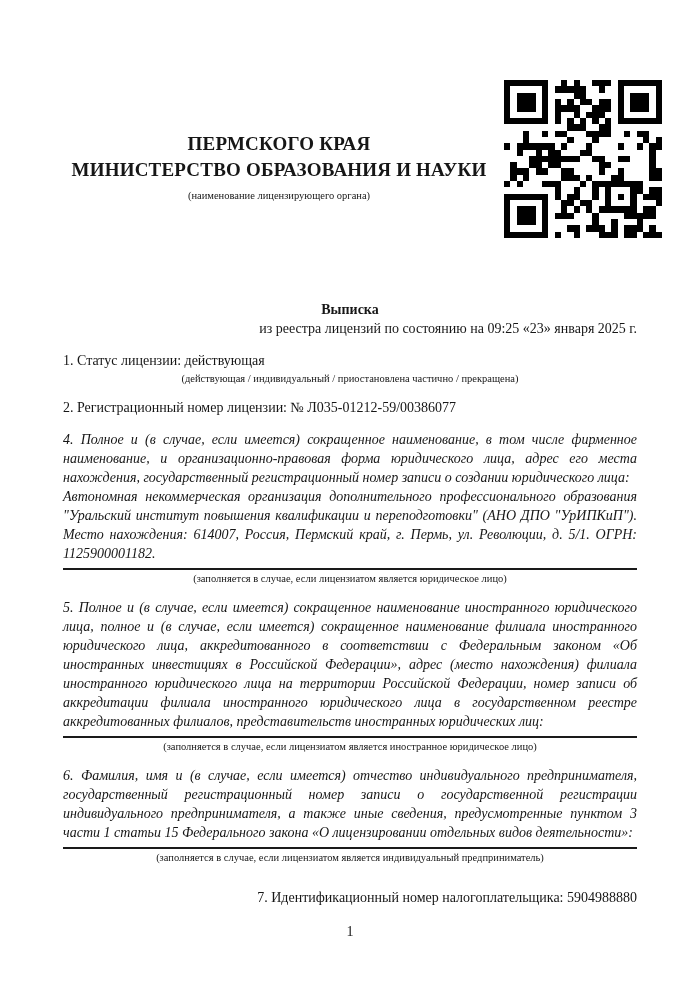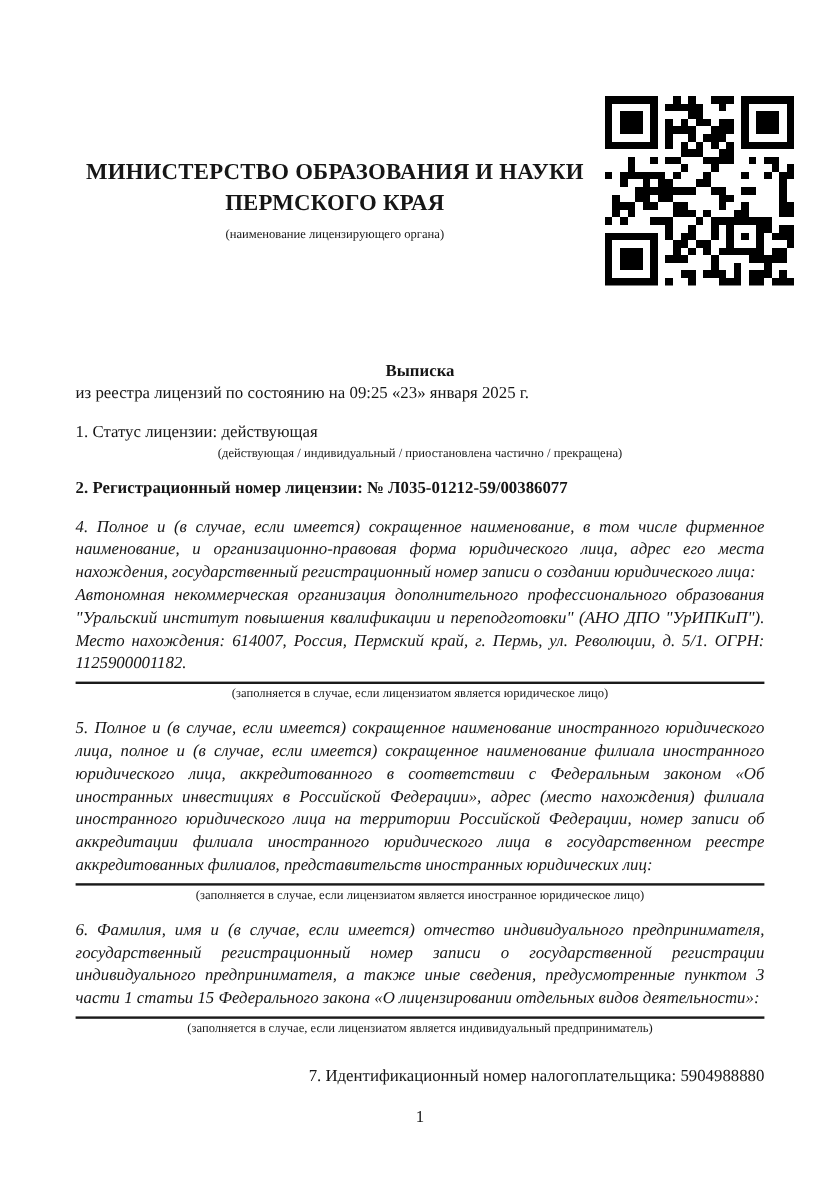--- a/index.html
+++ b/index.html
@@ -9,24 +9,24 @@
     color:#161616;
   }
   .page{position:relative;width:700px;height:990px;background:#fff;overflow:hidden;}
   .header{position:absolute;top:131px;left:58px;width:442px;text-align:center;}
   .authority{font-size:19px;font-weight:bold;line-height:26px;letter-spacing:.2px;}
   .header-cap{font-size:10.5px;line-height:13px;margin-top:6px;}
   .qr{position:absolute;top:80px;left:504px;width:158px;height:158px;}
   .qr svg{display:block;width:158px;height:158px;shape-rendering:crispEdges;}
   .content{position:absolute;top:300px;left:63px;width:574px;font-size:14px;line-height:19px;}
   .doc-title{text-align:center;font-weight:bold;}
-  .doc-subtitle{text-align:left;}
+  .doc-subtitle{text-align:right;}
   .item{margin-top:13px;}
   .item-first{}
-  .item-2{font-weight:bold;}
+  .item-2{}
   .item-last{margin-top:24px;text-align:right;}
   .para{text-align:justify;font-style:italic;}
   .field-caption{font-size:10.5px;line-height:13px;text-align:center;margin-top:2px;}
   .rule{border-top:2px solid #1a1a1a;margin-top:5px;height:0;}
   .pagenum{position:absolute;top:924px;left:0;width:700px;text-align:center;font-size:14px;}
 </style>
 </head>
 <body>
 
 <div class="page">
@@ -332,22 +332,22 @@
           <rect x="19" y="24" width="1" height="1"></rect>
           <rect x="20" y="24" width="1" height="1"></rect>
           <rect x="22" y="24" width="1" height="1"></rect>
           <rect x="23" y="24" width="1" height="1"></rect>
           <rect x="24" y="24" width="1" height="1"></rect>
         </g>
       </svg>
   </div>
 
   <div class="header">
+    <div class="authority">ПЕРМСКОГО КРАЯ</div>
     <div class="authority">МИНИСТЕРСТВО ОБРАЗОВАНИЯ И НАУКИ</div>
-    <div class="authority">ПЕРМСКОГО КРАЯ</div>
     <div class="header-cap">(наименование лицензирующего органа)</div>
   </div>
 
   <div class="content">
     <div class="doc-title">Выписка</div>
     <div class="doc-subtitle">из реестра лицензий по состоянию на 09:25 «23» января 2025 г.</div>
 
     <div class="item item-first">
       <div>1. Статус лицензии: действующая</div>
       <div class="field-caption">(действующая / индивидуальный / приостановлена частично / прекращена)</div>

